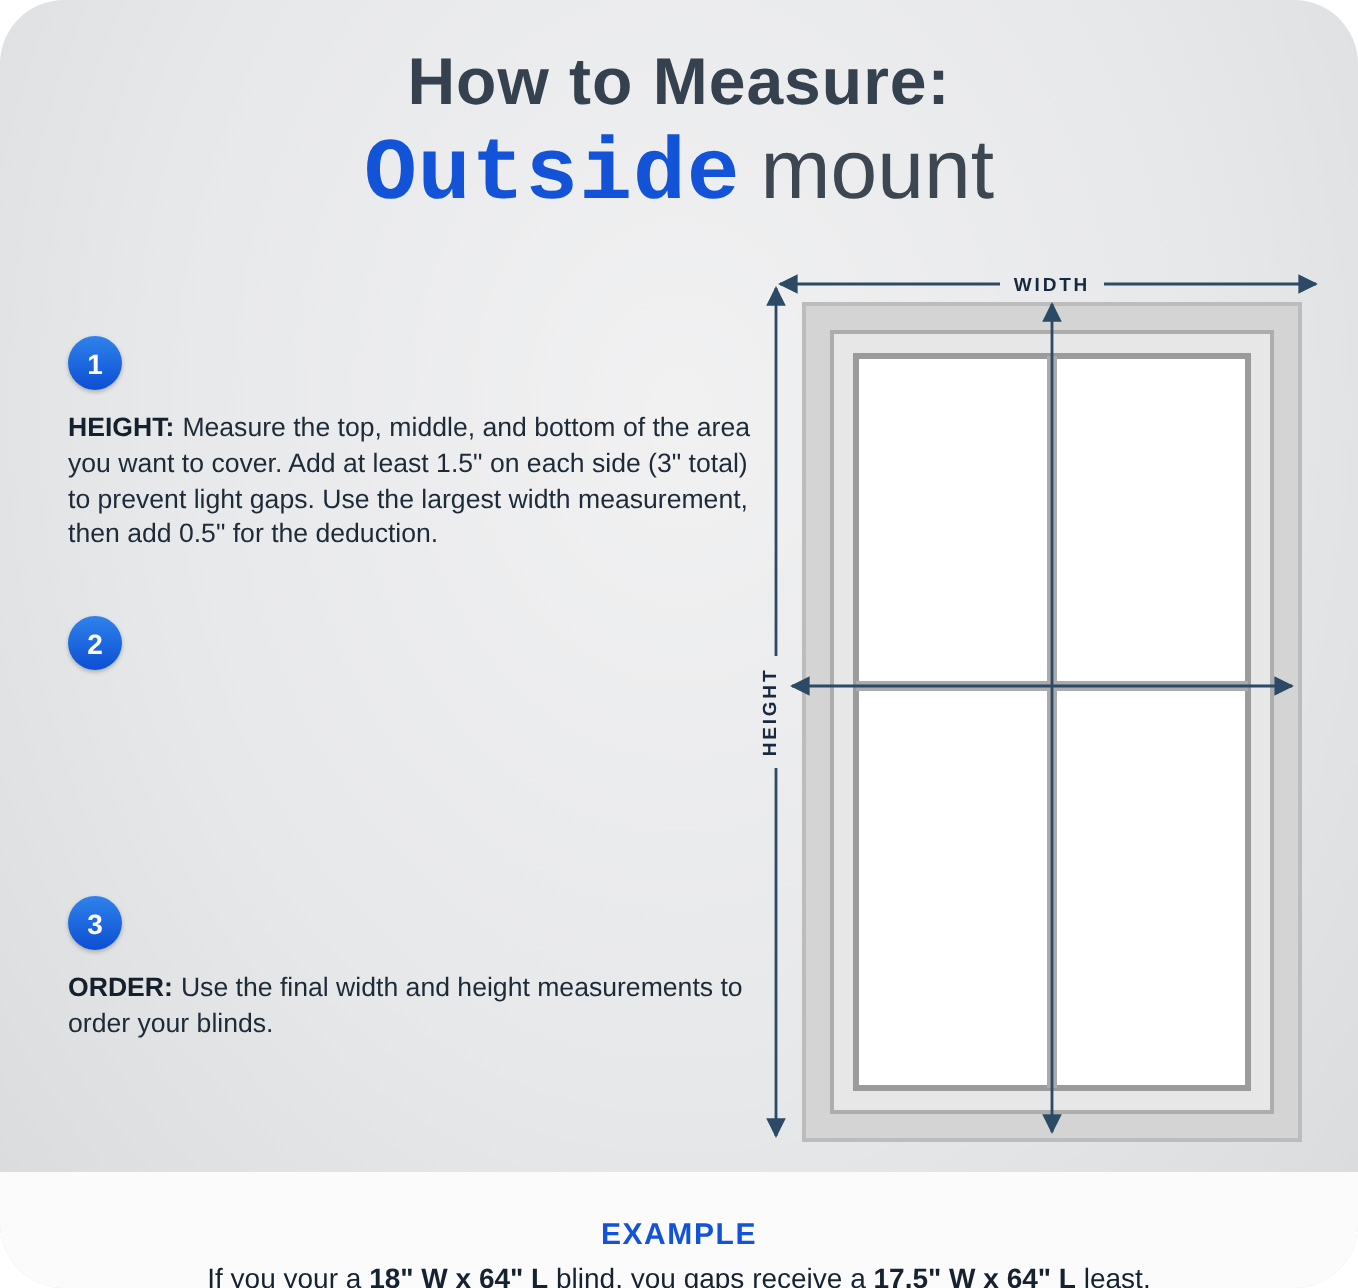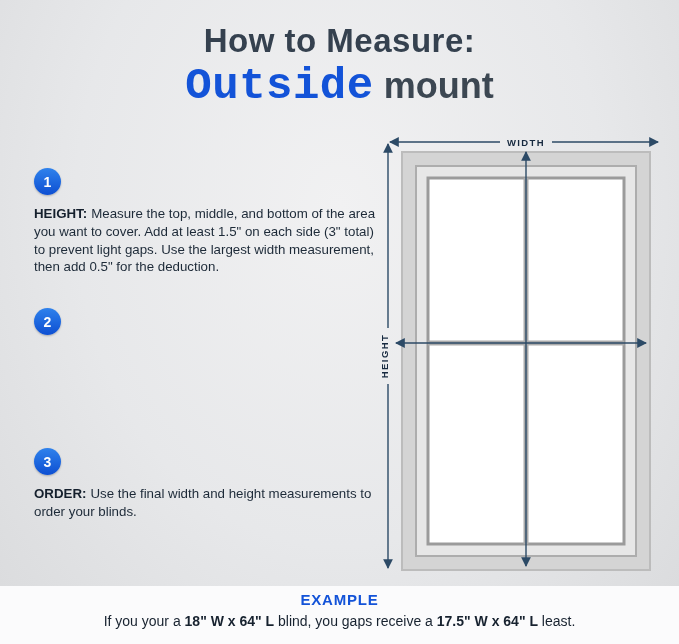--- a/index.html
+++ b/index.html
@@ -2,28 +2,29 @@
 <html><head>
 <meta charset="utf-8">
 <style>
   html,body { margin:0; padding:0; }
   .page {
     position:relative;
     width:679px; height:644px;
     background: radial-gradient(ellipse at 50% 32%, #f1f1f2 0%, #e7e8ea 55%, #d9dadc 100%);
     font-family:"Liberation Sans", sans-serif;
     overflow:hidden;
+    border-radius:32px;
   }
 
   
   .title { position:absolute; top:22px; left:0; right:0; text-align:center; }
   .t1 { font-size:33px; font-weight:700; color:#35414f; letter-spacing:0.5px; }
   .t2 { margin-top:1px; }
   .em  { font-size:44px; font-weight:800; color:#1353d8; letter-spacing:0.5px;font-family:Liberation Mono, monospace; }
-  .suf { font-size:36px; font-weight:700; color:#3c4752; margin-left:10px; }
+  .suf { font-size:42px; font-weight:400; color:#3c4752; margin-left:10px; }
 
   
   .step { position:absolute; left:34px; width:342px; }
   .step-1 { top:168px; }
   .step-2 { top:308px; }
   .step-3 { top:448px; }
   .badge {
     width:27px; height:27px; border-radius:50%;
     background:linear-gradient(180deg,#2f82ec,#0d4fd2);
     color:#ffffff; font-weight:700; font-size:14px;
@@ -36,21 +37,21 @@
   
   .diagram { position:absolute; left:372px; top:130px; width:300px; height:465px; }
   .measure-label {
     font-family:"Liberation Sans",sans-serif;
     font-size:9.5px; font-weight:700; letter-spacing:1.4px; fill:#16293f;
   }
 
   
   .example {
     position:absolute; left:0; right:0; bottom:0; height:58px;
-    background:#fbfbfc; text-align:center; padding-top:5px; box-sizing:border-box;
+    background:#fbfbfc; text-align:center; padding-top:23px; box-sizing:border-box;
   }
   .ex-head { color:#1353d8; font-weight:800; font-size:15px; letter-spacing:0.8px; }
   .ex-text { margin-top:5px; font-size:14px; color:#17222f; }
   .ex-text b { font-weight:700; }
 </style>
 </head>
 <body>
 
 <div class="page">
 

